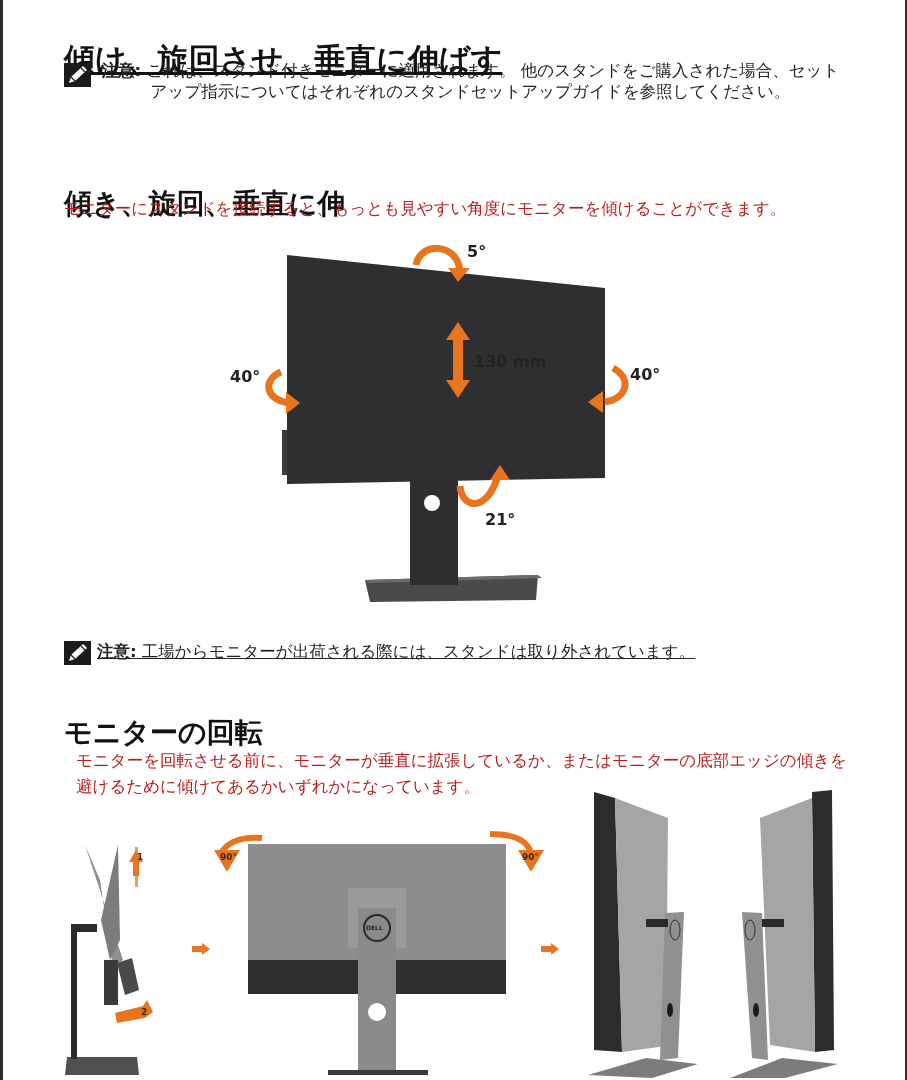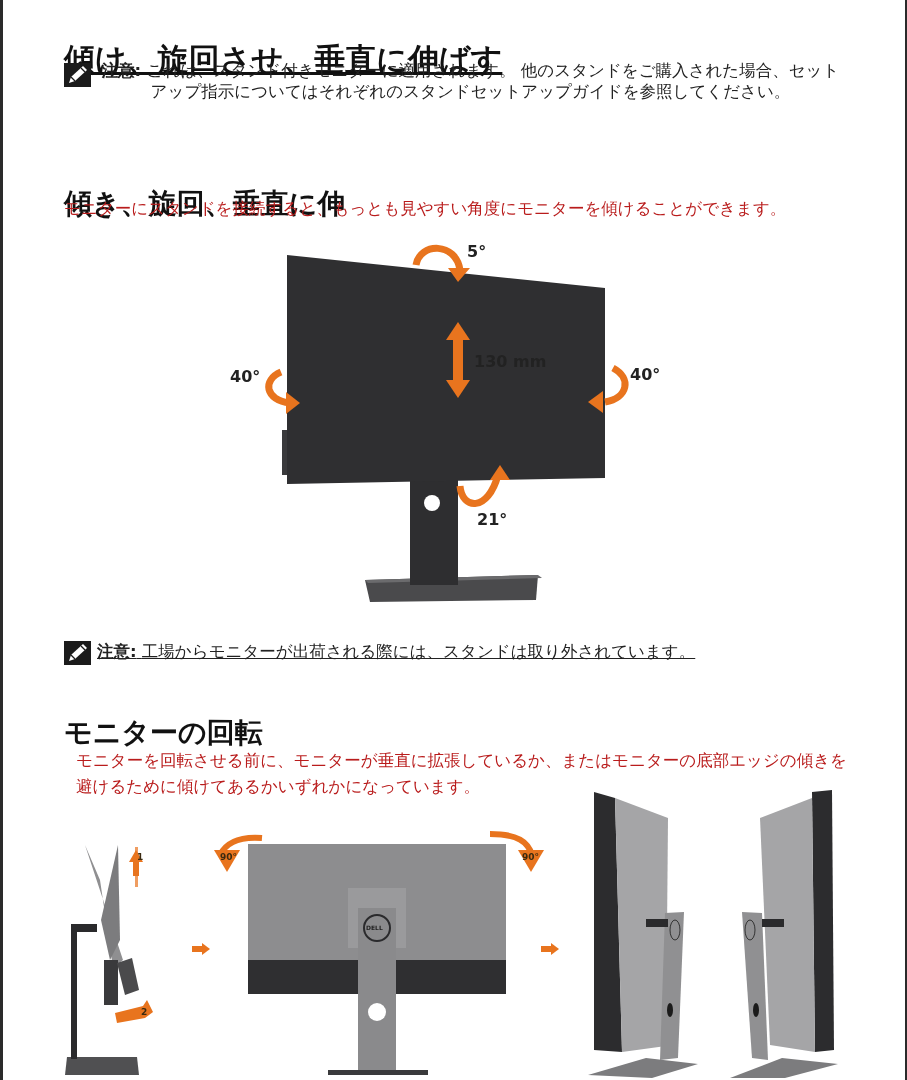--- a/index.html
+++ b/index.html
@@ -65,21 +65,21 @@
     <polygon points="80,163 66,152 66,174" fill="#e8741e"></polygon>
     <path d="M393,128 C412,138 408,158 385,162" stroke="#e8741e" stroke-width="7" fill="none"></path>
     <polygon points="368,162 383,151 383,173" fill="#e8741e"></polygon>
     <path d="M240,246 C242,270 268,272 278,235" stroke="#e8741e" stroke-width="7" fill="none"></path>
     <polygon points="280,225 270,240 290,240" fill="#e8741e"></polygon>
   </svg>
   <span class="lbl" style="left:247px; top:2px;">5°</span>
   <span class="lbl" style="left:254px; top:112px;">130 mm</span>
   <span class="lbl" style="left:10px; top:127px;">40°</span>
   <span class="lbl" style="left:410px; top:125px;">40°</span>
-  <span class="lbl" style="left:257px; top:270px;">21°</span>
+  <span class="lbl" style="left:265px; top:270px;">21°</span>
 </div>
 
 <div class="note" style="top:641px; width:780px;text-decoration:underline;">
   <span class="icon" style="top:0;">
     <svg width="27" height="24" viewBox="0 0 27 24">
         <path d="M5 20 L7 14 L19 3 L23 7 L11 18 Z" fill="#fff"></path>
         <path d="M7 14 L11 18" stroke="#1b1b1b" stroke-width="1.2"></path>
         <path d="M17 5 L21 9" stroke="#1b1b1b" stroke-width="1.2"></path>
       </svg>
   </span>

